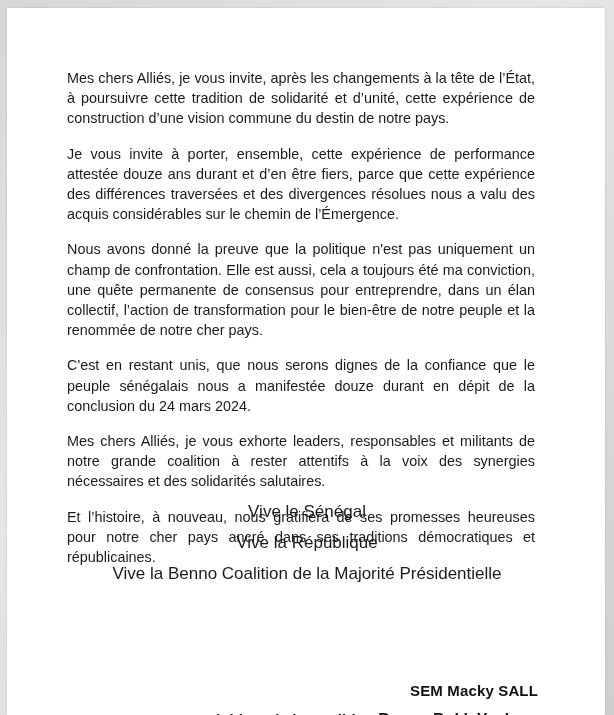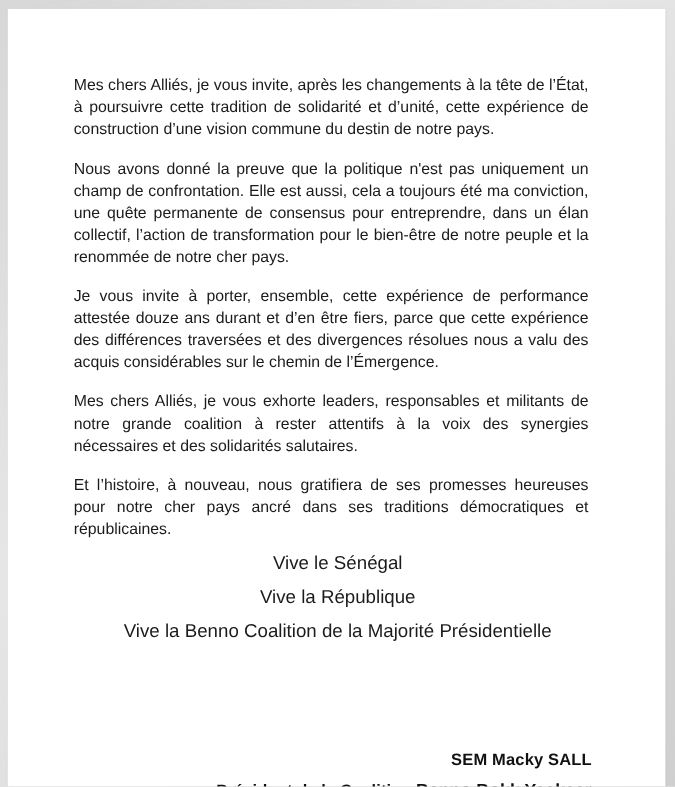--- a/index.html
+++ b/index.html
@@ -109,22 +109,23 @@
   }
 </style>
 </head>
 <body>
 
 <div class="page-frame">
   <div class="page-sheet">
 
     <div class="doc-body">
       <p class="para">Mes chers Alliés, je vous invite, après les changements à la tête de l’État, à poursuivre cette tradition de solidarité et d’unité, cette expérience de construction d’une vision commune du destin de notre pays.</p>
+      <p class="para">Je vous invite à porter, ensemble, cette expérience de performance attestée douze ans durant et d’en être fiers, parce que cette expérience des différences traversées et des divergences résolues nous a valu des acquis considérables sur le chemin de l’Émergence.</p>
       <p class="para">Nous avons donné la preuve que la politique n'est pas uniquement un champ de confrontation. Elle est aussi, cela a toujours été ma conviction, une quête permanente de consensus pour entreprendre, dans un élan collectif, l’action de transformation pour le bien-être de notre peuple et la renommée de notre cher pays.</p>
-      <p class="para">Je vous invite à porter, ensemble, cette expérience de performance attestée douze ans durant et d’en être fiers, parce que cette expérience des différences traversées et des divergences résolues nous a valu des acquis considérables sur le chemin de l’Émergence.</p>
+      <p class="para">C'est en restant unis, que nous serons dignes de la confiance que le peuple sénégalais nous a manifestée douze durant en dépit de la conclusion du 24 mars 2024.</p>
       <p class="para">Mes chers Alliés, je vous exhorte leaders, responsables et militants de notre grande coalition à rester attentifs à la voix des synergies nécessaires et des solidarités salutaires.</p>
       <p class="para">Et l’histoire, à nouveau, nous gratifiera de ses promesses heureuses pour notre cher pays ancré dans ses traditions démocratiques et républicaines.</p>
     </div>
 
     <div class="slogan-block">
       <div class="slogan-line">Vive le Sénégal</div>
       <div class="slogan-line">Vive la République</div>
       <div class="slogan-line">Vive la Benno Coalition de la Majorité Présidentielle</div>
     </div>
 

